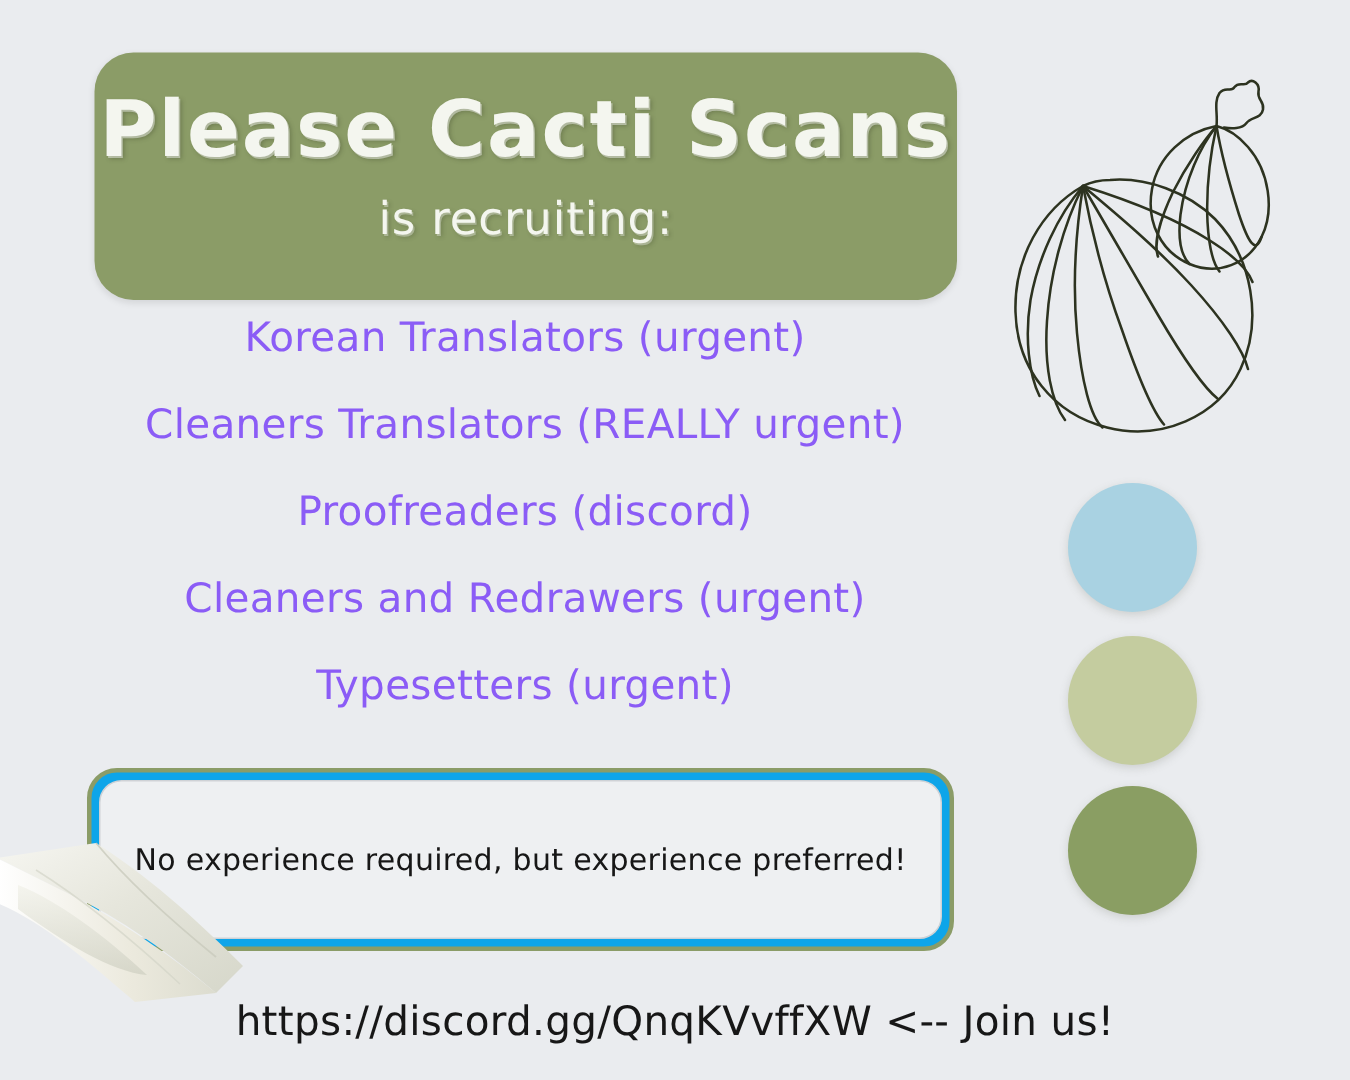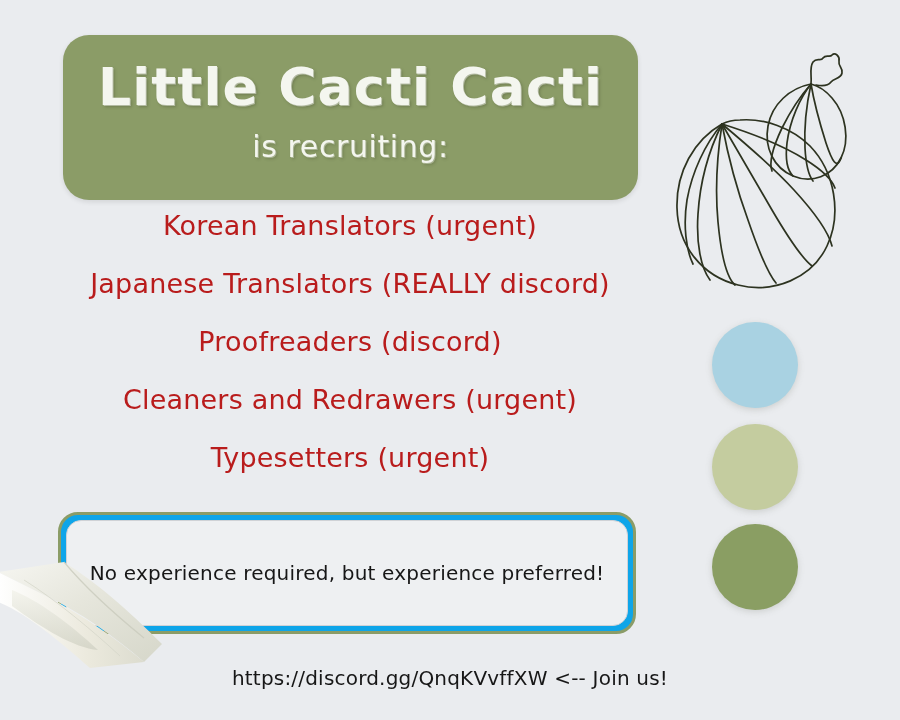--- a/index.html
+++ b/index.html
@@ -66,21 +66,21 @@
   #roles-list {
     position: absolute;
     left: 40px;
     top: 212px;
     width: 620px;
     display: flex;
     flex-direction: column;
     align-items: center;
   }
   .role-item {
-    color: #b91c1c;
+    color: #8b5cf6;
     font-family: "DejaVu Sans", sans-serif;
     font-size: 27px;
     line-height: 1.0;
     letter-spacing: 0.2px;
     white-space: nowrap;
     margin: 0 0 31px 0;
   }
   .role-item:last-child { margin-bottom: 16px; }
 
   
@@ -121,21 +121,21 @@
 
   
   #discord-line {
     position: absolute;
     left: 0;
     top: 666px;
     width: 900px;
     text-align: center;
     color: #171717;
     font-family: "DejaVu Sans", sans-serif;
-    font-size: 20px;
+    font-size: 27px;
     letter-spacing: 0.2px;
     white-space: nowrap;
   }
 
   
   #cactus-illustration {
     position: absolute;
     left: 660px;
     top: 40px;
     width: 230px;
@@ -161,21 +161,21 @@
     height: 120px;
     pointer-events: none;
   }
 </style>
 </head>
 <body style="background: rgb(234, 236, 239);">
 
 <div id="poster" style="background: rgb(234, 236, 239);">
 
   <div id="header-banner" style="background: rgb(139, 156, 103);">
-    <div id="banner-title" style="color: rgb(244, 246, 239);">Little Cacti Cacti</div>
+    <div id="banner-title" style="color: rgb(244, 246, 239);">Please Cacti Scans</div>
     <div id="banner-subtitle" style="color: rgb(244, 246, 239);">is recruiting:</div>
   </div>
 
   <div id="cactus-illustration">
     <svg viewBox="0 0 230 260" width="230" height="260" xmlns="http://www.w3.org/2000/svg">
       <g fill="none" stroke="#2d3320" stroke-width="1.7" stroke-linecap="round" stroke-linejoin="round">
 
         <path d="M151 44 C130 48 112 64 108 86 C104 108 114 128 133 136 C152 144 172 136 181 118 C190 100 186 74 172 58 C166 51 159 46 151 44 Z"></path>
         <path d="M151 44 C140 58 130 80 127 103 C125 120 127 130 133 136"></path>
         <path d="M151 44 C147 62 144 86 145 108 C146 126 149 136 153 141"></path>
@@ -192,21 +192,21 @@
         <path d="M62 84 C68 116 77 150 88 180 C99 212 109 235 116 243"></path>
         <path d="M62 84 C78 112 96 142 112 170 C129 199 143 219 152 226"></path>
         <path d="M62 84 C86 104 112 126 134 150 C156 174 169 194 172 206"></path>
         <path d="M62 84 C94 94 124 106 146 120 C162 130 172 140 175 148"></path>
       </g>
     </svg>
   </div>
 
   <div id="roles-list">
     <div class="role-item">Korean Translators (urgent)</div>
-    <div class="role-item">Japanese Translators (REALLY discord)</div>
+    <div class="role-item">Cleaners Translators (REALLY urgent)</div>
     <div class="role-item">Proofreaders (discord)</div>
     <div class="role-item">Cleaners and Redrawers (urgent)</div>
     <div class="role-item">Typesetters (urgent)</div>
   </div>
 
   <div class="swatch" id="swatch-blue" style="background: rgb(169, 210, 226);"></div>
   <div class="swatch" id="swatch-sage" style="background: rgb(196, 204, 159);"></div>
   <div class="swatch" id="swatch-olive" style="background: rgb(138, 158, 99);"></div>
 
   <div id="note-box" style="border-color: rgb(139, 156, 103);">

